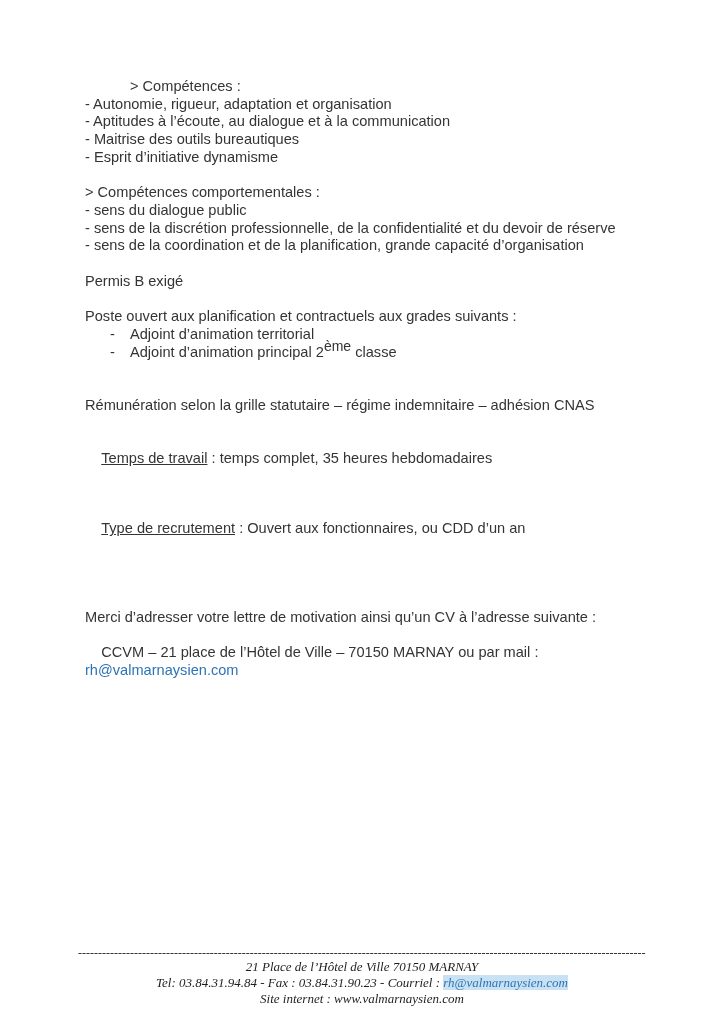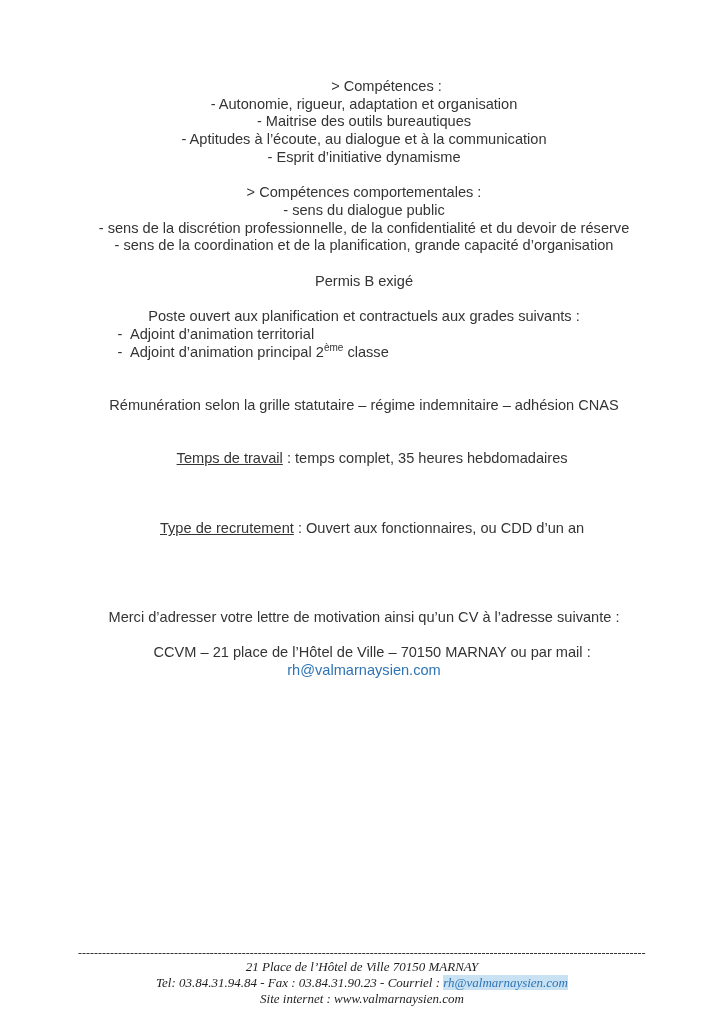--- a/index.html
+++ b/index.html
@@ -10,26 +10,26 @@
     color:#343434;
     position:relative;
     overflow:hidden;
   }
   .content{
     position:absolute;
     left:85px;top:78px;width:558px;
     font-size:14.6px;
     line-height:17.7px;
   }
-  .line{min-height:17.7px;white-space:pre-wrap;text-align:center;}
+  .line{min-height:17.7px;white-space:pre-wrap;}
   .indent{padding-left:45px;}
   .hang{padding-left:25px;display:flex;}
   .hang .dash{display:inline-block;width:20px;flex:none;}
   .ul{text-decoration:underline;}
-  sup{font-size:10px;vertical-align:super;line-height:0;margin-top:48px;}
+  sup{font-size:14px;vertical-align:super;line-height:0;margin-top:48px;}
   a.doclink{color:#2e74b5;cursor:pointer;}
   .footer{
     position:absolute;
     left:0;right:0;top:948px;
     text-align:center;
     font-family:"Liberation Serif", serif;
     font-style:italic;
     font-size:13px;
     line-height:16px;
     color:#1e1e1e;
@@ -48,22 +48,22 @@
   .footer a.doclink{color:#2e74b5;}
   .footer a.hl{background:#c9e2f3;}
 </style>
 </head>
 <body>
 
 <div class="content">
 
   <div class="line indent">&gt; Compétences :</div>
   <div class="line">- Autonomie, rigueur, adaptation et organisation</div>
+  <div class="line">- Aptitudes à l’écoute, au dialogue et à la communication</div>
   <div class="line">- Maitrise des outils bureautiques</div>
-  <div class="line">- Aptitudes à l’écoute, au dialogue et à la communication</div>
   <div class="line">- Esprit d’initiative dynamisme</div>
 
   <div class="line"></div>
 
   <div class="line">&gt; Compétences comportementales :</div>
   <div class="line">- sens du dialogue public</div>
   <div class="line">- sens de la discrétion professionnelle, de la confidentialité et du devoir de réserve</div>
   <div class="line">- sens de la coordination et de la planification, grande capacité d’organisation</div>
 
   <div class="line"></div>

